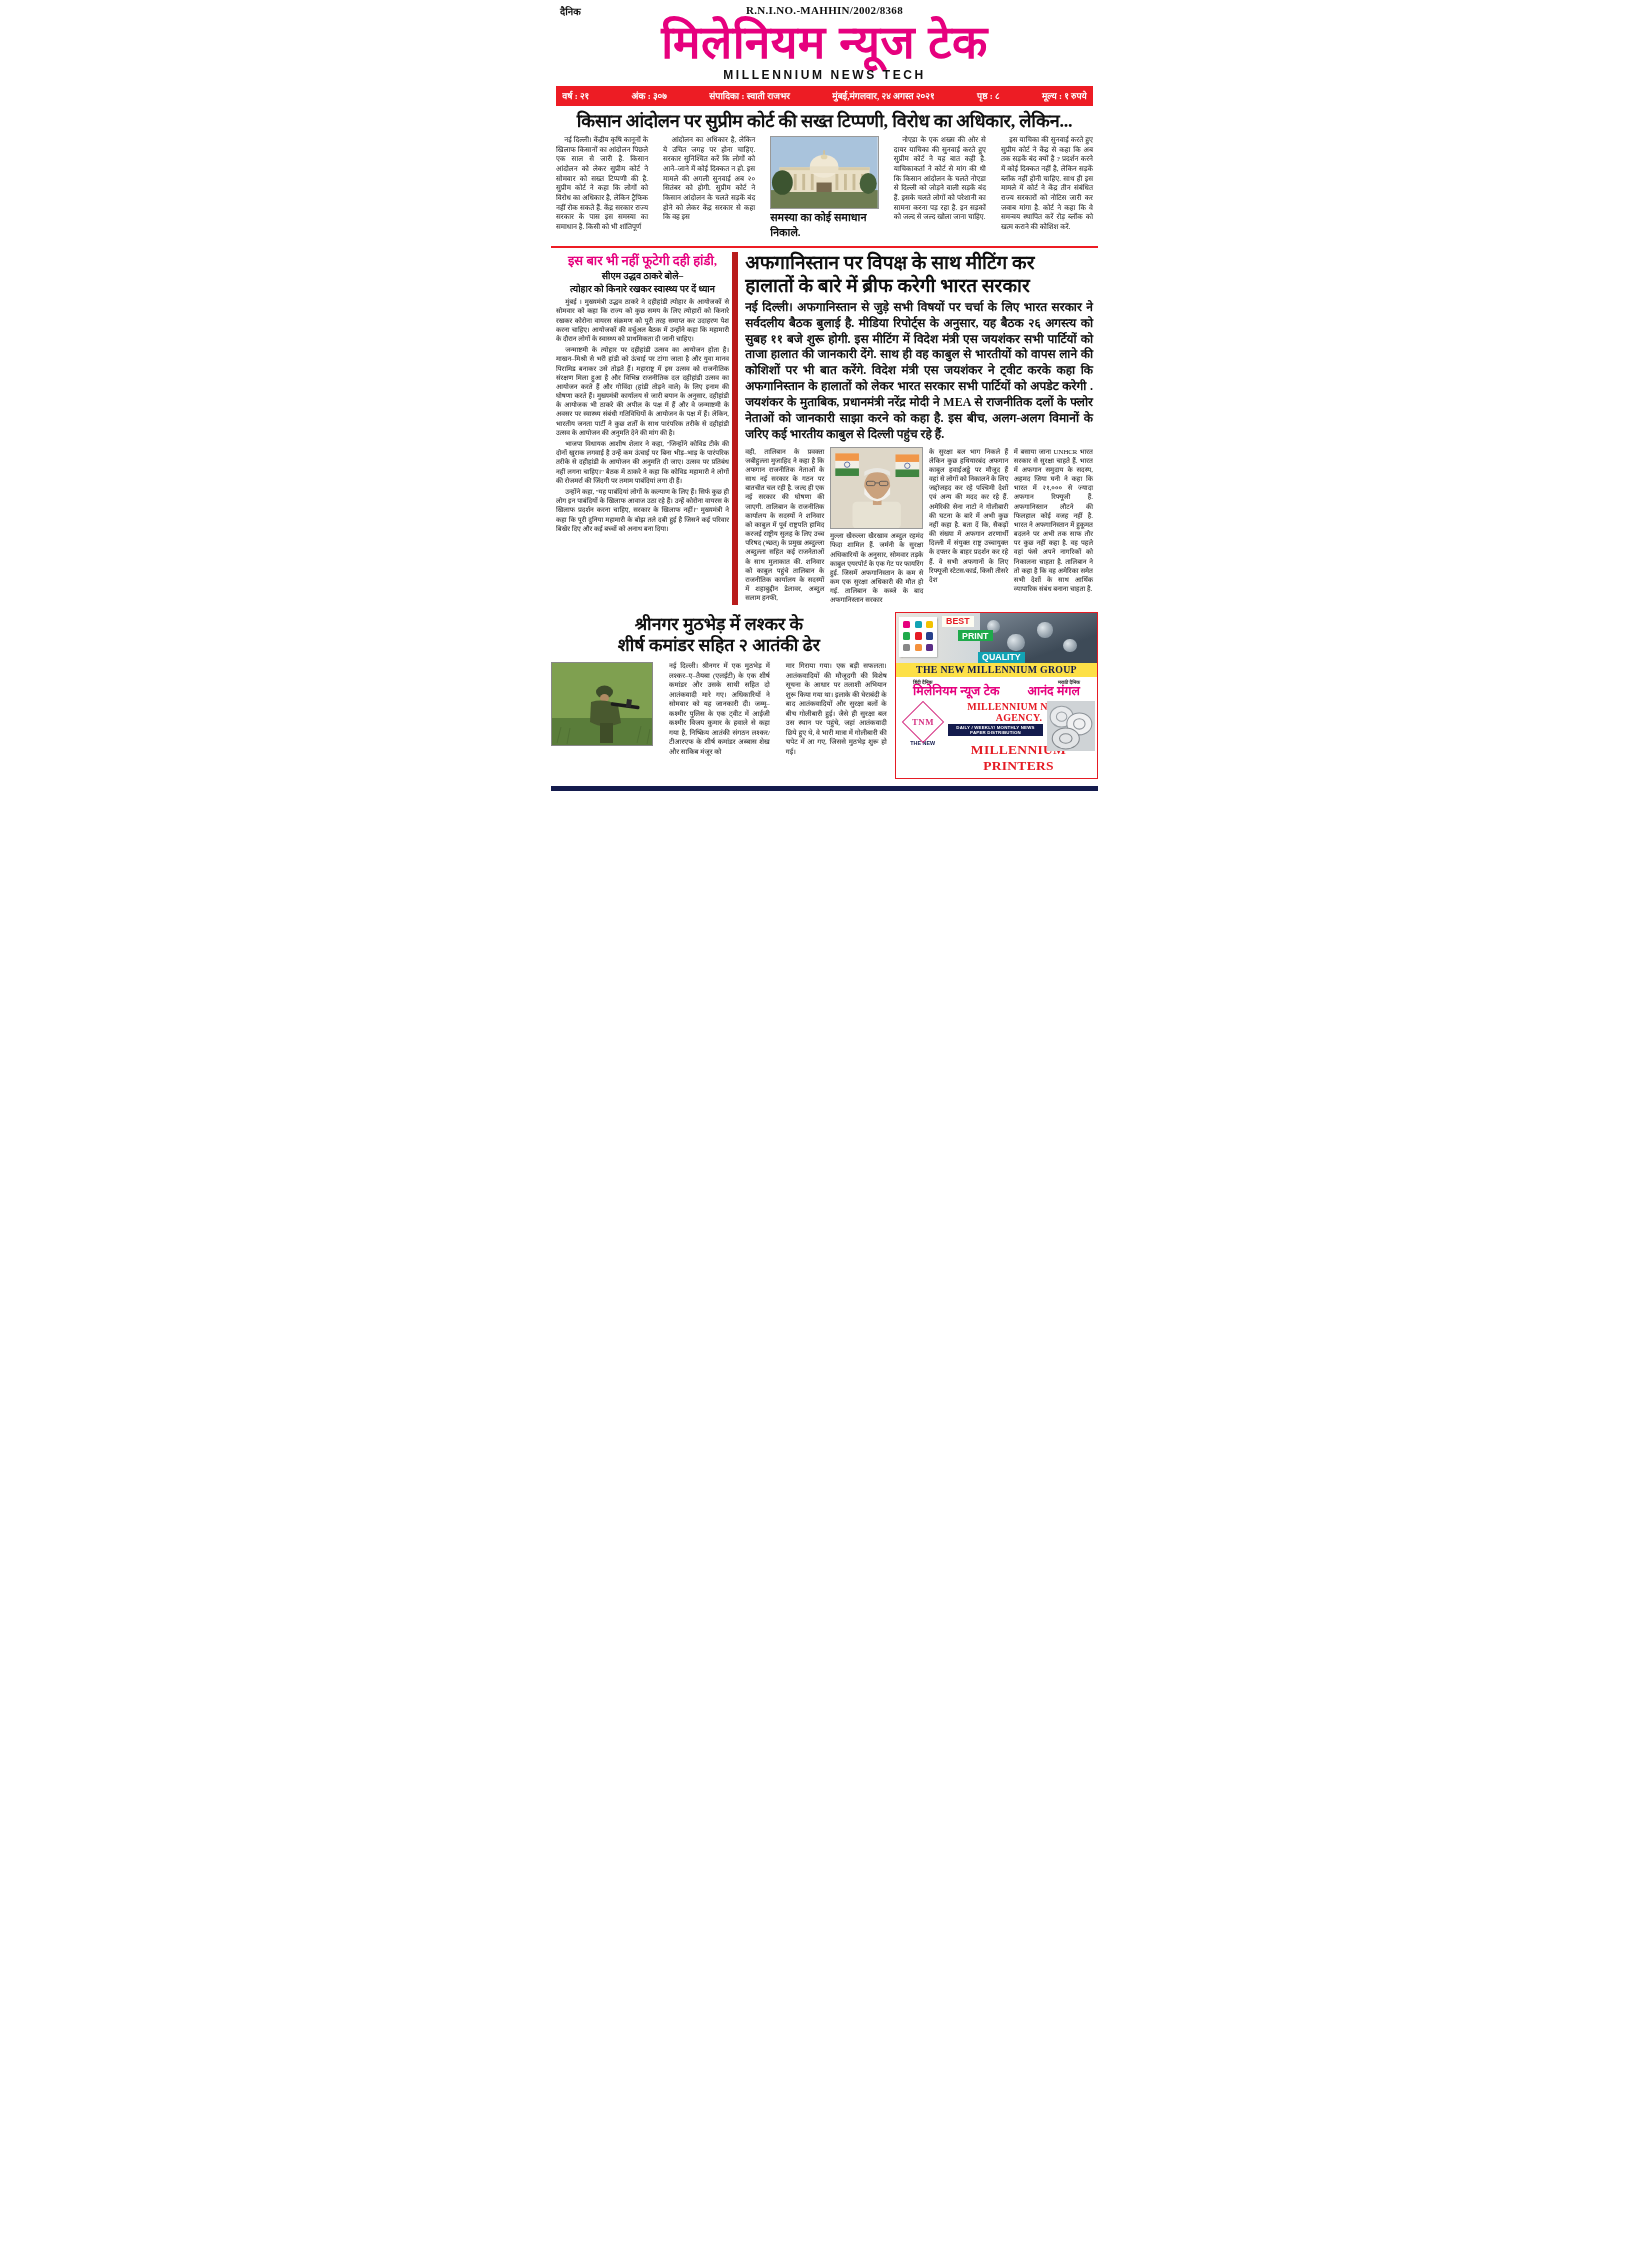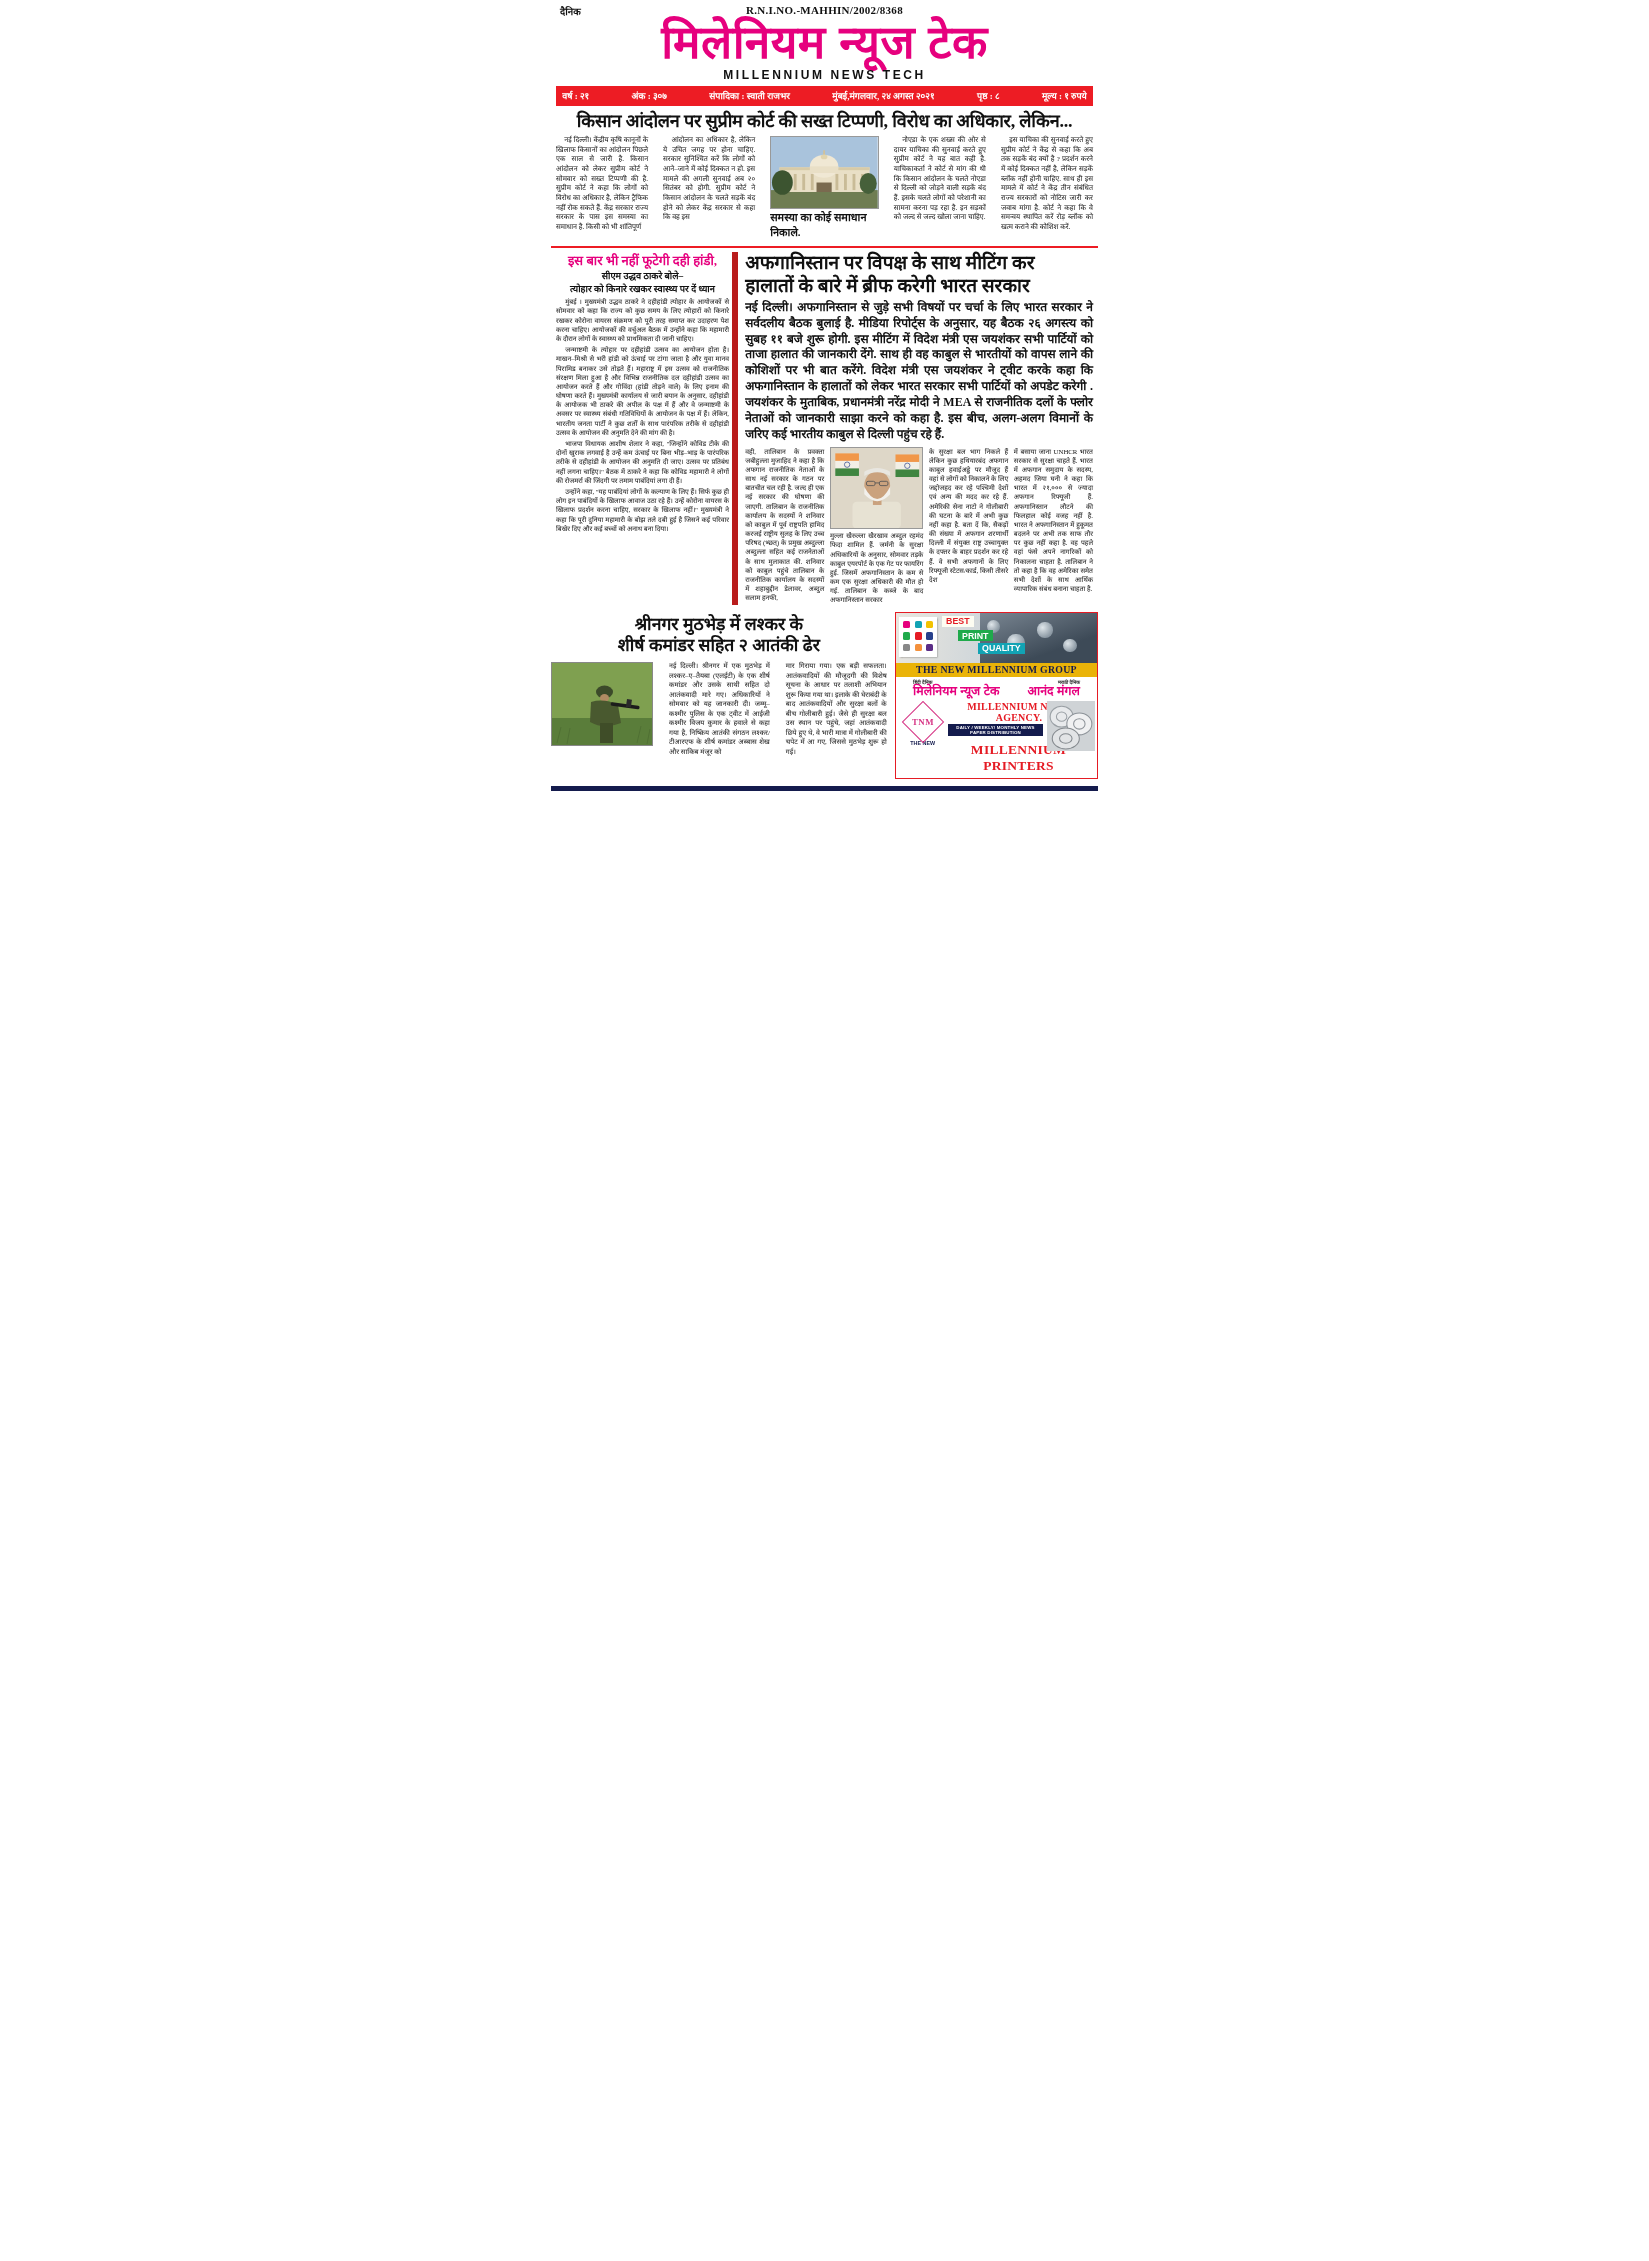--- a/index.html
+++ b/index.html
@@ -62,22 +62,22 @@
   
   .ad-box { border:1.6px solid #e51b24; display:flex; flex-direction:column; background:#fff; }
   .ad-collage { position:relative; height:50px; background:linear-gradient(100deg,#e9e6df 0%,#cfd6da 45%,#9fb0ba 100%); overflow:hidden;text-decoration:underline; }
   .press-photo { position:absolute; right:0; top:0; width:58%; height:100%; background:linear-gradient(160deg,#7b8793,#3d4a57 70%); }
   .press-photo .roller { position:absolute; border-radius:50%; background:radial-gradient(circle at 35% 35%, #dfe6ea, #8b98a3 70%); }
   .sample-sheet { position:absolute; left:3.1px; top:4.1px; width:38px; height:40px; background:#fff; box-shadow:0.5px 0.5px 1.6px rgba(0,0,0,.4); }
   .sample-dot { position:absolute; width:7.2px; height:7.2px; border-radius:1.6px; }
   .chip { position:absolute; font-family:"Liberation Sans", sans-serif; font-weight:800; padding:0.5px 4.1px; font-size:8.8px; }
   .chip-best { left:46px; top:3.1px; color:#e51b24; background:#fdfdf2; }
   .chip-print { left:62px; top:17.6px; color:#fff; background:#1faa4b; }
-  .chip-quality { left:82px; top:30px; color:#fff; background:#12a3b4; }
-  .ad-group-bar { background:#eab308; color:#141b4d; font-family:"Liberation Serif", serif;
+  .chip-quality { left:82px; top:39px; color:#fff; background:#12a3b4; }
+  .ad-group-bar { background:#fde047; color:#141b4d; font-family:"Liberation Serif", serif;
     font-weight:800; font-size:9.8px; text-align:center; padding:1.6px 0; letter-spacing:0.3px; }
   .ad-papers { display:flex; justify-content:space-around; padding:2.1px 3.1px 1px; }
   .ad-paper { text-align:center; }
   .ad-paper .lang { font-size:4.9px; font-weight:bold; color:#333; text-align:left; }
   .ad-paper .pname { color:#e6007e; font-weight:800; font-size:12.4px; font-family:"Liberation Sans", sans-serif; line-height:1.1; }
   .ad-lower { position:relative; padding:1px 4.1px 4.1px; min-height:78px; }
   .agency { margin-left:48px; margin-right:3.1px; text-align:center; color:#e51b24;
     font-weight:800; font-size:10px; font-family:"Liberation Serif", serif; letter-spacing:0.2px; }
   .dist-band { margin-left:48px; margin-right:50px; background:#141b4d; color:#fff;
     font-family:"Liberation Sans", sans-serif; font-size:4.4px; font-weight:bold;

